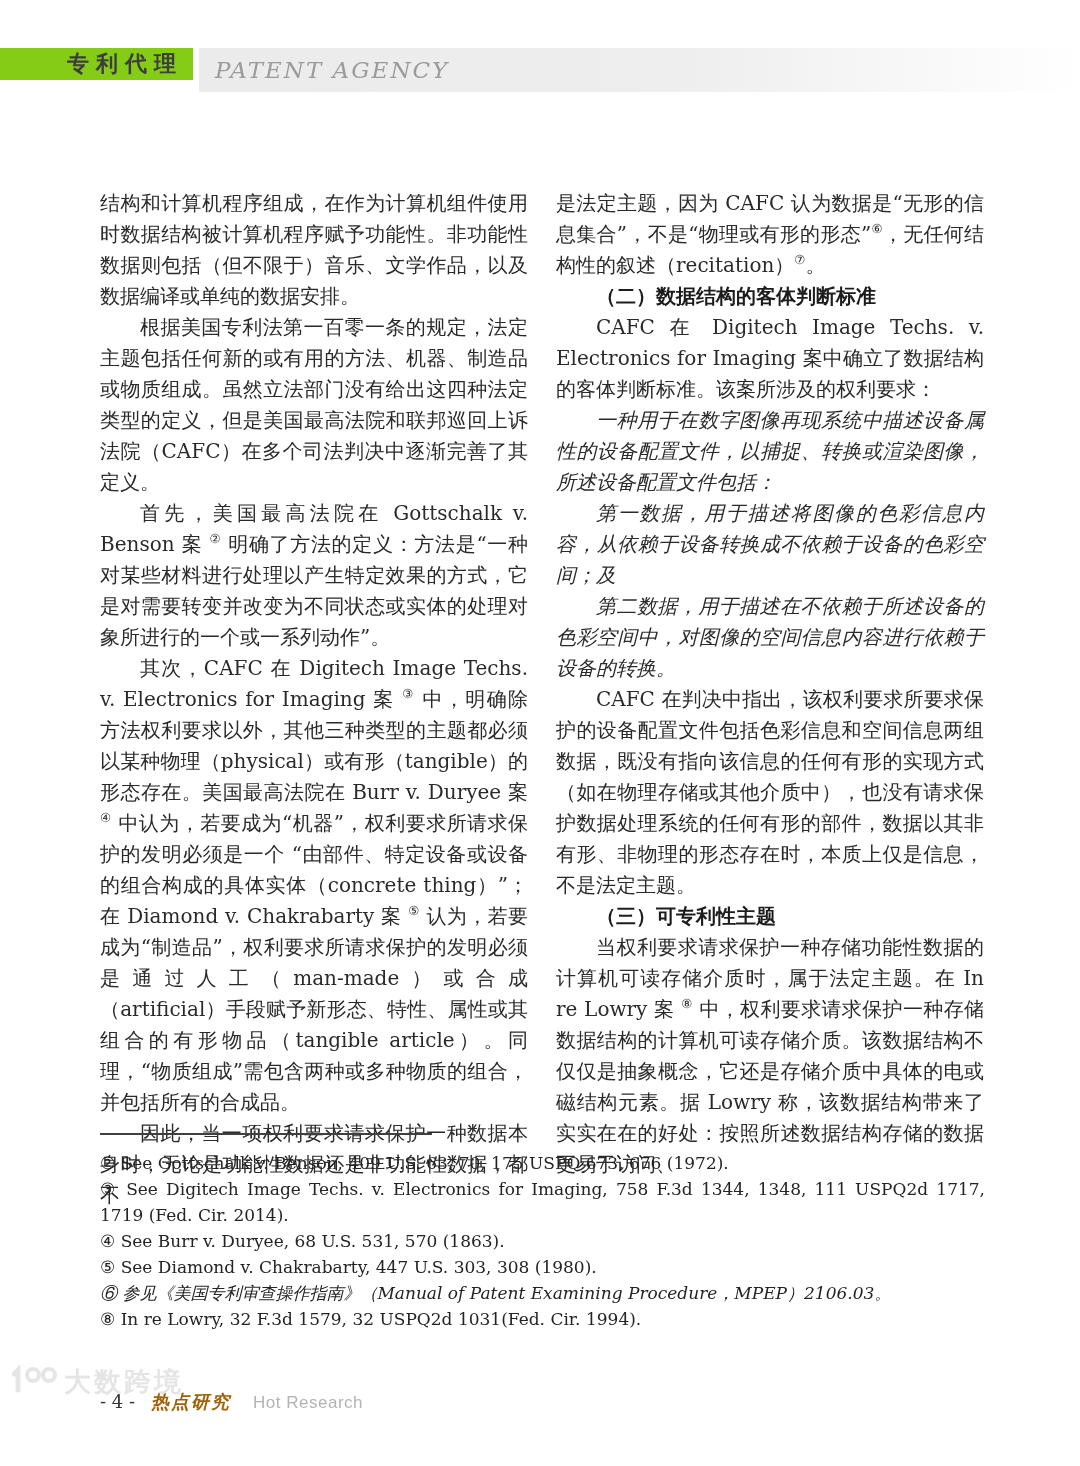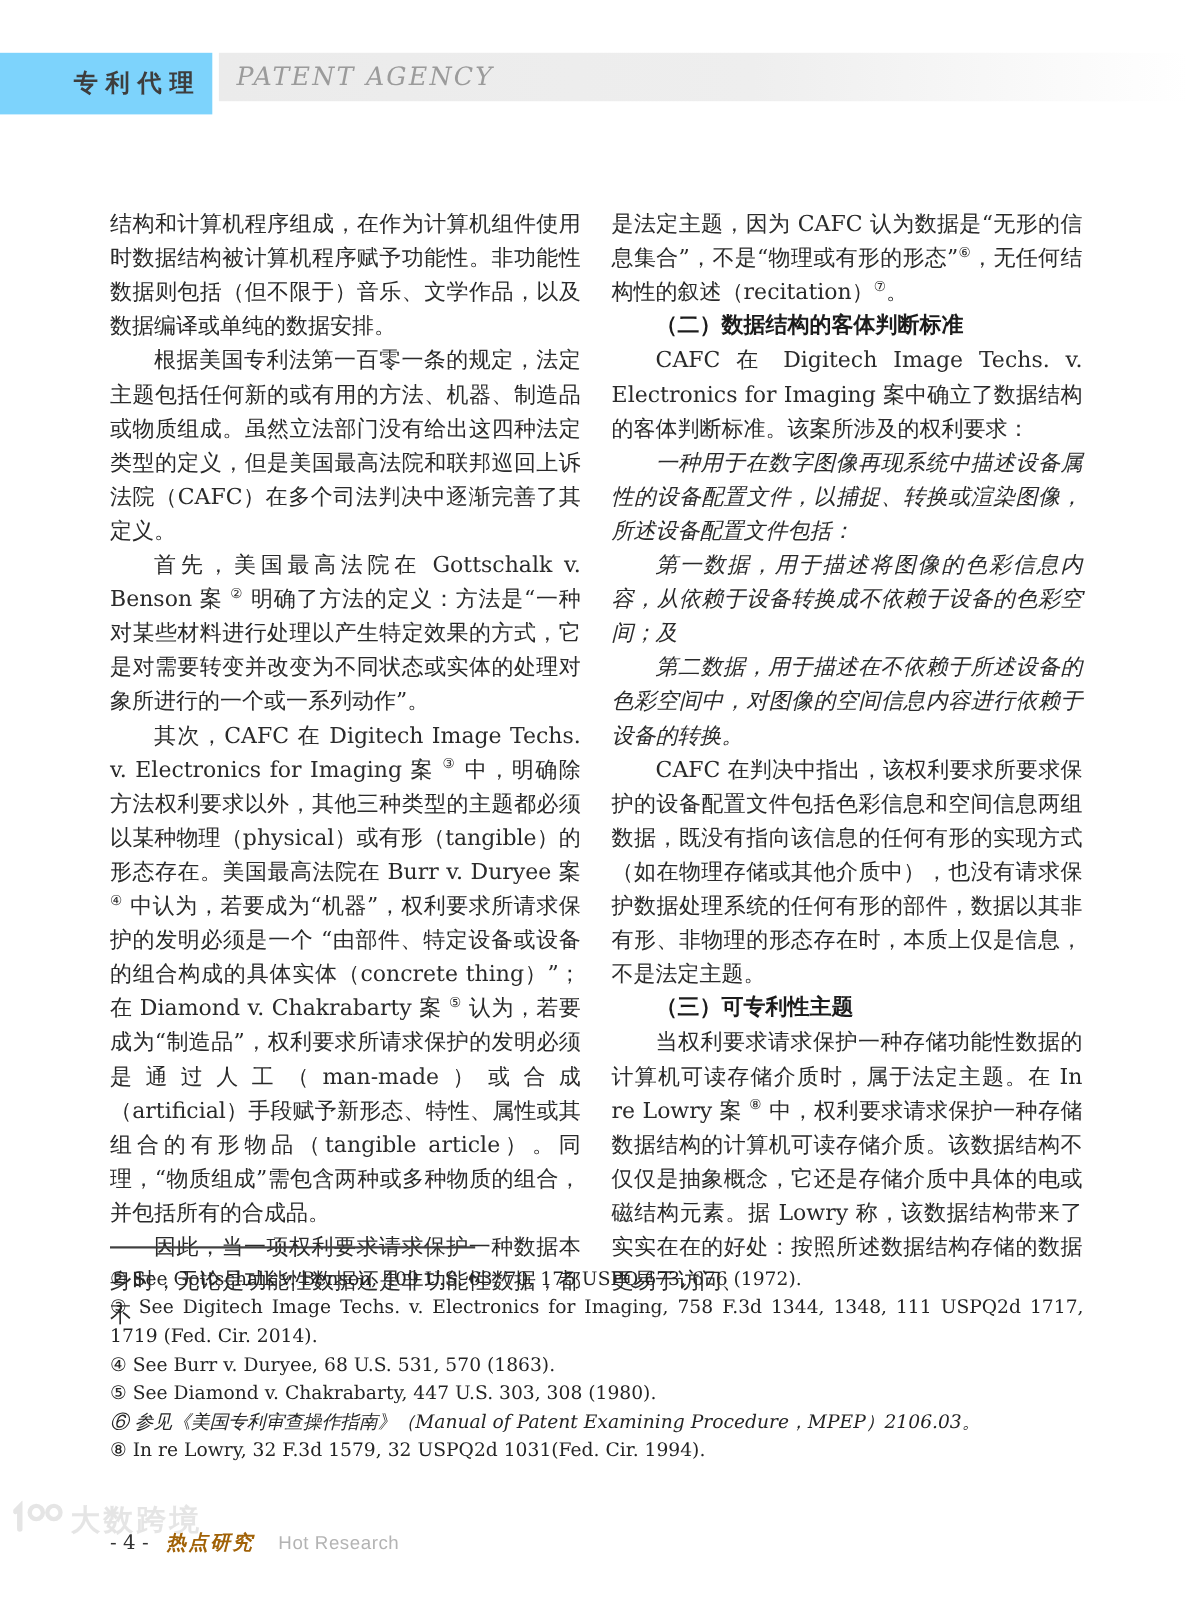--- a/index.html
+++ b/index.html
@@ -1,21 +1,21 @@
 <!DOCTYPE html>
 <html><head>
 <meta charset="utf-8">
 <style>
   html,body{margin:0;padding:0;background:#fff;}
   .page{position:relative;width:1080px;height:1466px;background:#ffffff;overflow:hidden;
         font-family:"DejaVu Serif","Liberation Serif",serif;color:#2a2a2a;}
 
   
   .header{position:absolute;top:48px;left:0;width:1080px;height:44px;}
-  .header-cn{position:absolute;left:0;top:0;width:193px;height:56px;background:#7dd3fc;
+  .header-cn{position:absolute;left:0;top:0;width:193px;height:32px;background:#84cc16;
              display:flex;align-items:center;justify-content:flex-end;padding-right:10px;box-sizing:border-box;}
   .header-cn span{font-family:"Liberation Sans","DejaVu Sans",sans-serif;font-size:22px;font-weight:600;
                   color:#3d3d3d;letter-spacing:7px;}
   .header-en{position:absolute;left:199px;top:0;width:881px;height:44px;
              background:linear-gradient(to right,#ebebeb 0%,#eeeeee 55%,#fcfcfc 92%,#ffffff 100%);
              display:flex;align-items:center;}
   .header-en span{font-style:italic;font-size:23px;color:#9b9b9b;letter-spacing:2px;padding-left:16px;}
 
   
   .col{position:absolute;top:146px;width:428px;font-size:20px;line-height:31px;text-align:justify;margin-top:42px;}

